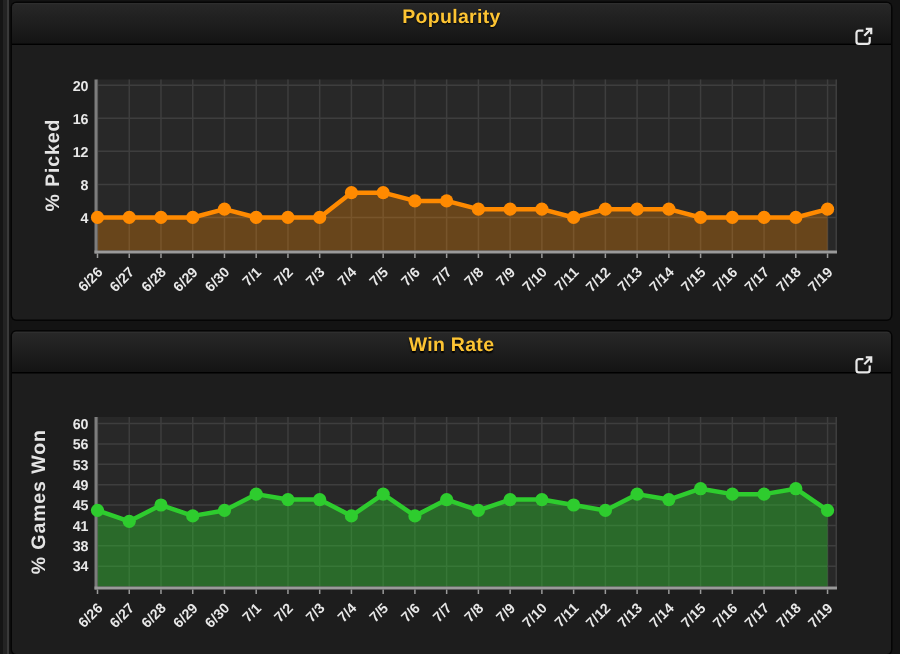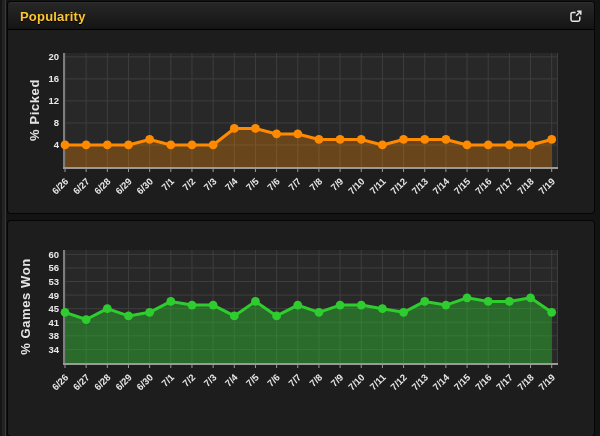--- a/index.html
+++ b/index.html
@@ -14,21 +14,21 @@
   }
   .panel{
     position:absolute;left:8px;width:586px;
     background:#1d1d1d;border-radius:3px;overflow:hidden;
     box-shadow:0 0 0 1px #050505;
   }
   .panel-header{
     height:28px;display:flex;align-items:center;
     background:linear-gradient(#272727,#141414);
     border-bottom:1px solid #000;border-top:1px solid #2e2e2e;
-    padding:0 12px;box-sizing:border-box;
+    padding:0 12px;box-sizing:border-box;flex-direction:column;
   }
   .panel-title{
     color:#fdc433;font-size:13px;font-weight:bold;
     text-shadow:0 1px 1px #000;letter-spacing:.2px;
   }
   .refresh-btn{
     margin-left:auto;width:14px;height:14px;display:flex;align-items:center;justify-content:center;
     cursor:pointer;
   }
   .chart-wrap{width:586px;}
@@ -165,20 +165,30 @@
         <text x="463.05652173913046" y="152" text-anchor="end" class="tick" transform="rotate(-45 463.05652173913046 152)">7/15</text>
         <text x="484.21739130434787" y="152" text-anchor="end" class="tick" transform="rotate(-45 484.21739130434787 152)">7/16</text>
         <text x="505.3782608695652" y="152" text-anchor="end" class="tick" transform="rotate(-45 505.3782608695652 152)">7/17</text>
         <text x="526.5391304347827" y="152" text-anchor="end" class="tick" transform="rotate(-45 526.5391304347827 152)">7/18</text>
         <text x="547.7" y="152" text-anchor="end" class="tick" transform="rotate(-45 547.7 152)">7/19</text>
       </svg>
   </div>
 </div>
 
 <div class="panel" style="top:221px;height:215px;">
+  <div class="panel-header">
+    <span class="panel-title">Win Rate</span>
+    <span class="refresh-btn">
+      <svg width="13" height="13" viewBox="0 0 13 13">
+        <path d="M10.8 6.6 v3 a1.6 1.6 0 0 1 -1.6 1.6 h-5.6 a1.6 1.6 0 0 1 -1.6 -1.6 v-5.6 a1.6 1.6 0 0 1 1.6 -1.6 h3" fill="none" stroke="#e8e8e8" stroke-width="1.5"></path>
+        <path d="M7.2 5.8 L11.3 1.7" stroke="#e8e8e8" stroke-width="1.5"></path>
+        <path d="M8.2 1.2 h3.6 v3.6" fill="none" stroke="#e8e8e8" stroke-width="1.5"></path>
+      </svg>
+    </span>
+  </div>
   <div class="chart-wrap">
     <svg width="586" height="187">
         <rect x="56" y="29" width="494" height="113" fill="#282828"></rect>
         <line x1="57" x2="57" y1="29" y2="142" stroke="#3e3e3e" stroke-width="1"></line>
         <line x1="78.1608695652174" x2="78.1608695652174" y1="29" y2="142" stroke="#3e3e3e" stroke-width="1"></line>
         <line x1="99.32173913043479" x2="99.32173913043479" y1="29" y2="142" stroke="#3e3e3e" stroke-width="1"></line>
         <line x1="120.48260869565217" x2="120.48260869565217" y1="29" y2="142" stroke="#3e3e3e" stroke-width="1"></line>
         <line x1="141.64347826086959" x2="141.64347826086959" y1="29" y2="142" stroke="#3e3e3e" stroke-width="1"></line>
         <line x1="162.80434782608697" x2="162.80434782608697" y1="29" y2="142" stroke="#3e3e3e" stroke-width="1"></line>
         <line x1="183.96521739130435" x2="183.96521739130435" y1="29" y2="142" stroke="#3e3e3e" stroke-width="1"></line>

